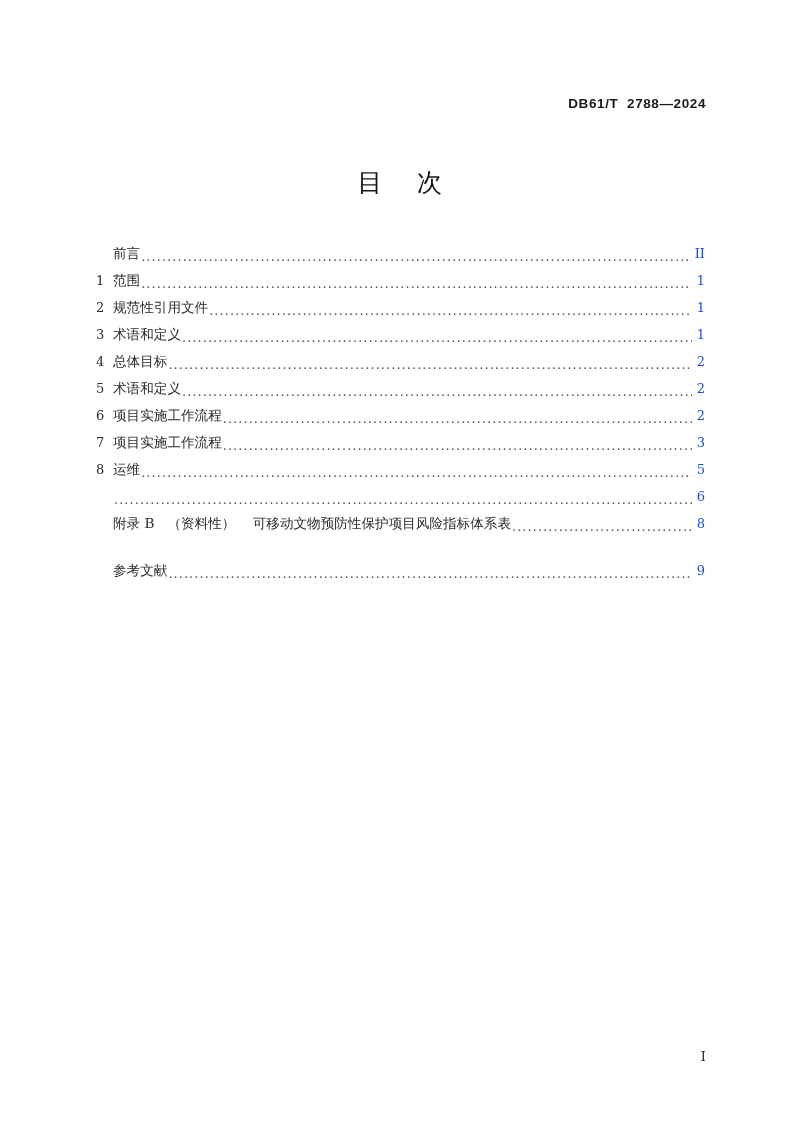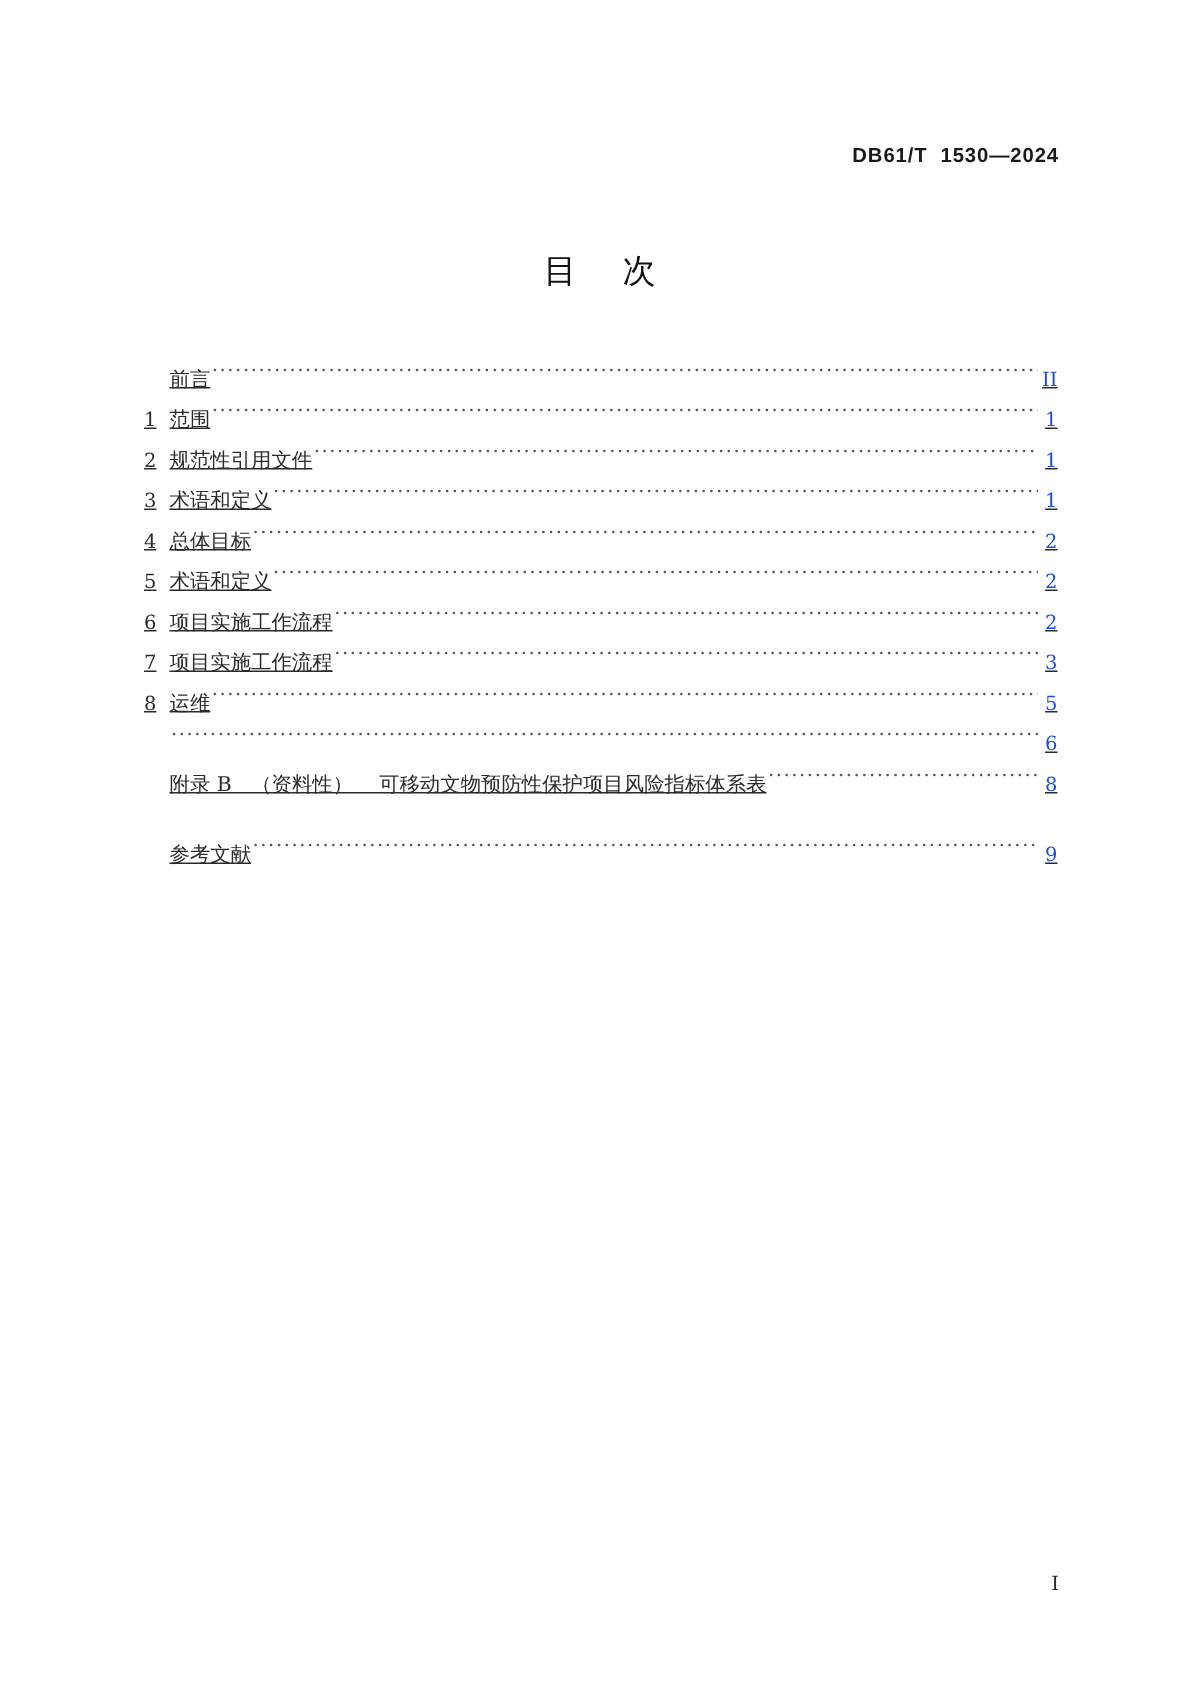--- a/index.html
+++ b/index.html
@@ -33,43 +33,42 @@
   }
 
   
   .toc-title {
     position: absolute;
     top: 166px;
     left: 0;
     width: 800px;
     text-align: center;
     font-family: "DejaVu Serif", "Liberation Serif", serif;
-    font-size: 22px;
+    font-size: 25px;
     font-weight: normal;
     color: #121212;
     letter-spacing: 0.5px;
     white-space: pre;
   }
 
   
   .toc {
     position: absolute;
     top: 240px;
     left: 96px;
     width: 609px;
   }
   .toc-row {
     display: flex;
-    align-items: flex-start;
+    align-items: flex-end;
     height: 27px;
     font-size: 13.6px;
     line-height: 27px;
     color: #2b2b2b;
     white-space: pre;
-    text-decoration: underline;
   }
   .toc-row.extra-gap {
     margin-top: 20px;
   }
   .toc-num {
     display: inline-block;
     width: 17px;
     flex: 0 0 17px;
     font-family: "DejaVu Serif", "Liberation Serif", serif;
     font-size: 13px;
@@ -122,21 +121,21 @@
     font-family: "DejaVu Serif", "Liberation Serif", serif;
     font-size: 13px;
     color: #2b2b2b;
   }
 </style>
 </head>
 <body>
 
 <div class="page">
 
-  <div class="doc-header">DB61/T  1530—2024</div>
+  <div class="doc-header">DB61/T  2788—2024</div>
 
   <div class="toc-title">目    次</div>
 
   <div class="toc" id="toc-list">
       <div class="toc-row plain"><span class="toc-num"></span><span class="toc-label">前言</span><span class="toc-leader"></span><span class="toc-page">II</span></div>
       <div class="toc-row"><span class="toc-num">1</span><span class="toc-label">范围</span><span class="toc-leader"></span><span class="toc-page">1</span></div>
       <div class="toc-row"><span class="toc-num">2</span><span class="toc-label">规范性引用文件</span><span class="toc-leader"></span><span class="toc-page">1</span></div>
       <div class="toc-row"><span class="toc-num">3</span><span class="toc-label">术语和定义</span><span class="toc-leader"></span><span class="toc-page">1</span></div>
       <div class="toc-row"><span class="toc-num">4</span><span class="toc-label">总体目标</span><span class="toc-leader"></span><span class="toc-page">2</span></div>
       <div class="toc-row"><span class="toc-num">5</span><span class="toc-label">术语和定义</span><span class="toc-leader"></span><span class="toc-page">2</span></div>

